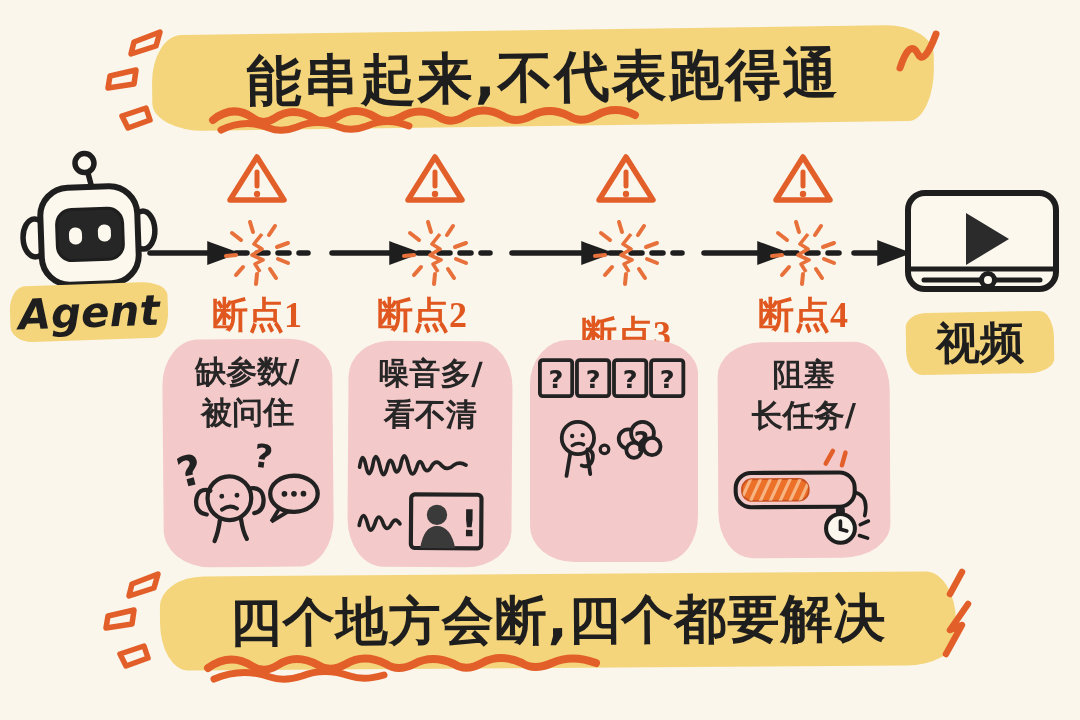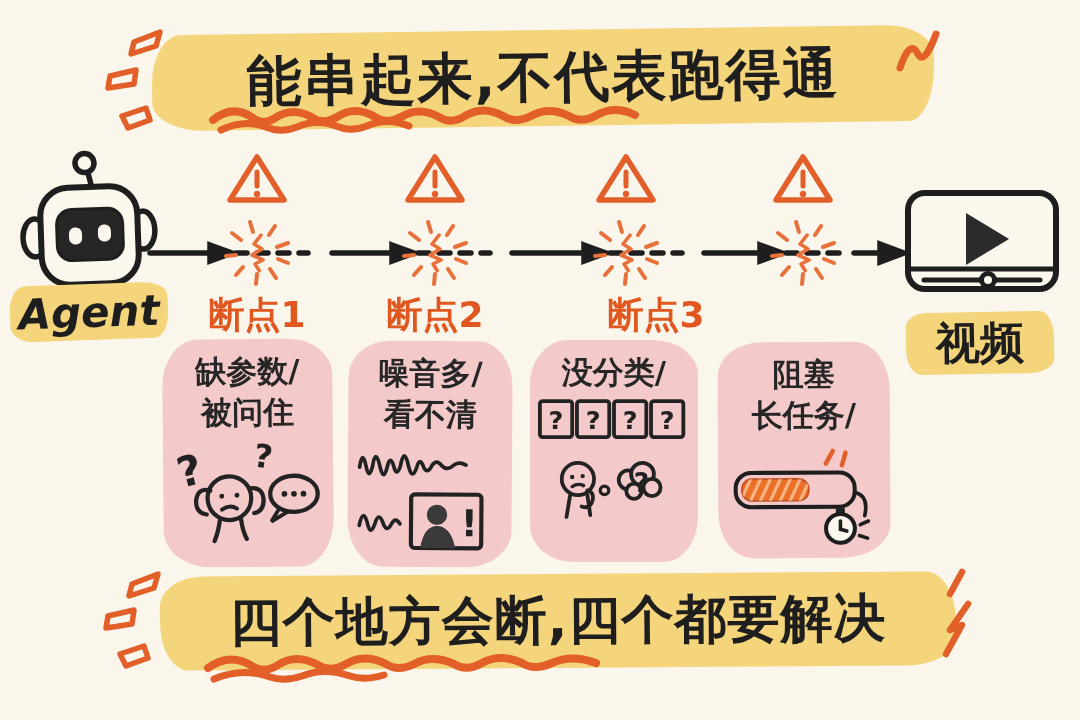--- a/index.html
+++ b/index.html
@@ -40,21 +40,21 @@
   }
   .video-label{
     left:906px;top:312px;width:148px;height:62px;font-size:44px;
     border-radius:22px 14px 26px 16px / 14px 26px 14px 24px;
     transform:rotate(-1deg);
   }
 
   
   .bp-label{
     position:absolute;top:291px;width:140px;text-align:center;
-    font-size:36px;font-weight:700;color:#E0571F;white-space:nowrap;
+    font-size:36px;font-weight:700;color:#E0571F;white-space:nowrap;font-family:Liberation Serif, serif;
   }
 
   
   .card{
     position:absolute;background:#F4C9C9;text-align:center;padding-top:12px;
     box-sizing:border-box;
   }
   .card1{left:163px;top:339px;width:170px;height:228px;border-radius:36px 44px 34px 46px / 46px 36px 48px 38px;transform:rotate(-0.5deg);}
   .card2{left:348px;top:341px;width:164px;height:226px;border-radius:42px 34px 46px 36px / 36px 46px 36px 48px;transform:rotate(0.4deg);}
   .card3{left:530px;top:340px;width:168px;height:222px;border-radius:38px 46px 34px 44px / 44px 34px 46px 36px;}
@@ -150,22 +150,23 @@
       <polygon points="740,92 764,101 740,110"></polygon>
     </g>
 
     <use href="#burst" transform="translate(117,101)"></use>
     <use href="#burst" transform="translate(295,101)"></use>
     <use href="#burst" transform="translate(486,101)"></use>
     <use href="#burst" transform="translate(663,101)"></use>
   </svg>
 
   <div class="bp-label" style="left:187px;">断点1</div>
-  <div class="bp-label" style="left:365px;">断点2</div>
-  <div class="bp-label" style="left:586px;">断点3</div>
+  <div class="bp-label" style="left:352px;">断点2</div>
+  <div class="bp-label" style="left:556px;margin-top:19px;">断点3</div>
+  <div class="bp-label" style="left:733px;">断点4</div>
 
   <svg style="left:902px;top:188px;" width="160" height="108" viewBox="0 0 160 108">
     <rect x="6" y="5" width="148" height="96" rx="17" fill="#FCF8EE" stroke="#1E1E1E" stroke-width="6"></rect>
     <polygon points="64,25 107,51 64,77" fill="#2B2B2B"></polygon>
     <line x1="8" y1="81" x2="152" y2="81" stroke="#1E1E1E" stroke-width="5"></line>
     <line x1="22" y1="92" x2="138" y2="92" stroke="#1E1E1E" stroke-width="5" stroke-linecap="round"></line>
     <circle cx="86" cy="92" r="6.5" fill="#FCF8EE" stroke="#1E1E1E" stroke-width="5"></circle>
   </svg>
 
   <div class="hl-label video-label">视频</div>
@@ -207,21 +208,20 @@
       <g>
         <rect x="60" y="56" width="76" height="58" rx="4" fill="none" stroke="#222" stroke-width="4.5"></rect>
         <circle cx="88" cy="78" r="11" fill="#3A3A3A"></circle>
         <path d="M70,114 Q74,90 88,90 Q103,90 108,114 Z" fill="#3A3A3A"></path>
         <text x="114" y="101" font-size="40">!</text>
       </g>
     </svg>
   </div>
 
   <div class="card card3">
-    <div class="card-line">没分类/</div>
     <svg class="card-icon" width="152" height="120" viewBox="0 0 160 126">
       <g fill="none" stroke="#222" stroke-width="4">
         <rect x="2" y="2" width="34" height="38" rx="3"></rect>
         <rect x="41" y="2" width="34" height="38" rx="3"></rect>
         <rect x="80" y="2" width="34" height="38" rx="3"></rect>
         <rect x="119" y="2" width="34" height="38" rx="3"></rect>
       </g>
       <text x="19" y="31" font-size="27" text-anchor="middle">?</text>
       <text x="58" y="31" font-size="27" text-anchor="middle">?</text>
       <text x="97" y="31" font-size="27" text-anchor="middle">?</text>

